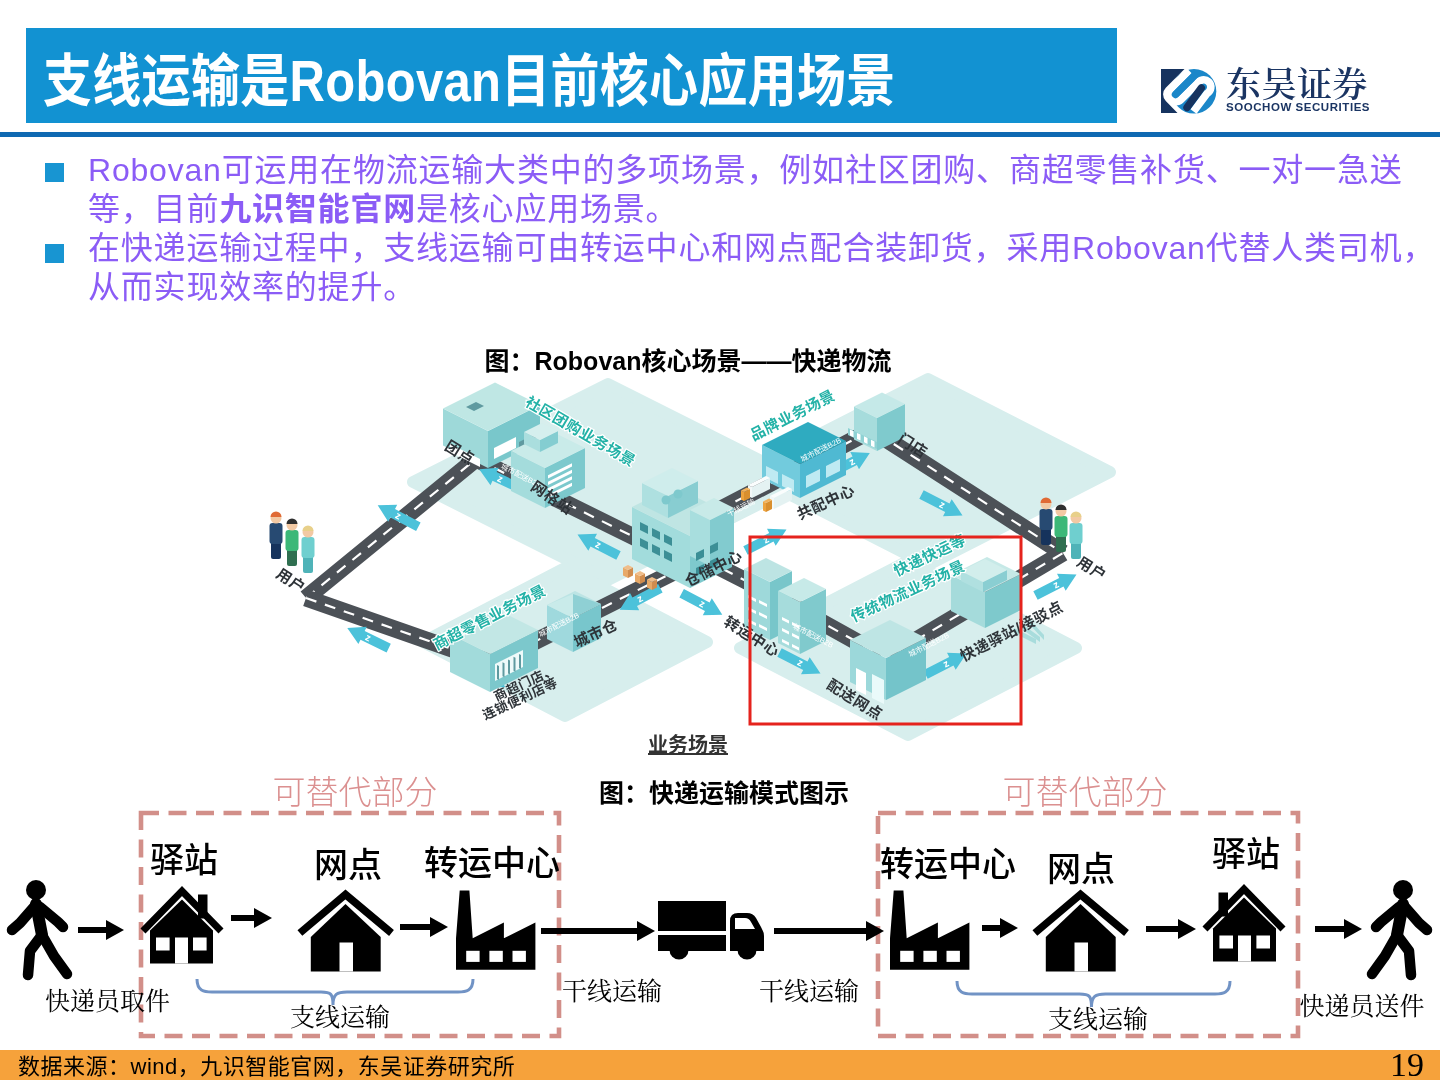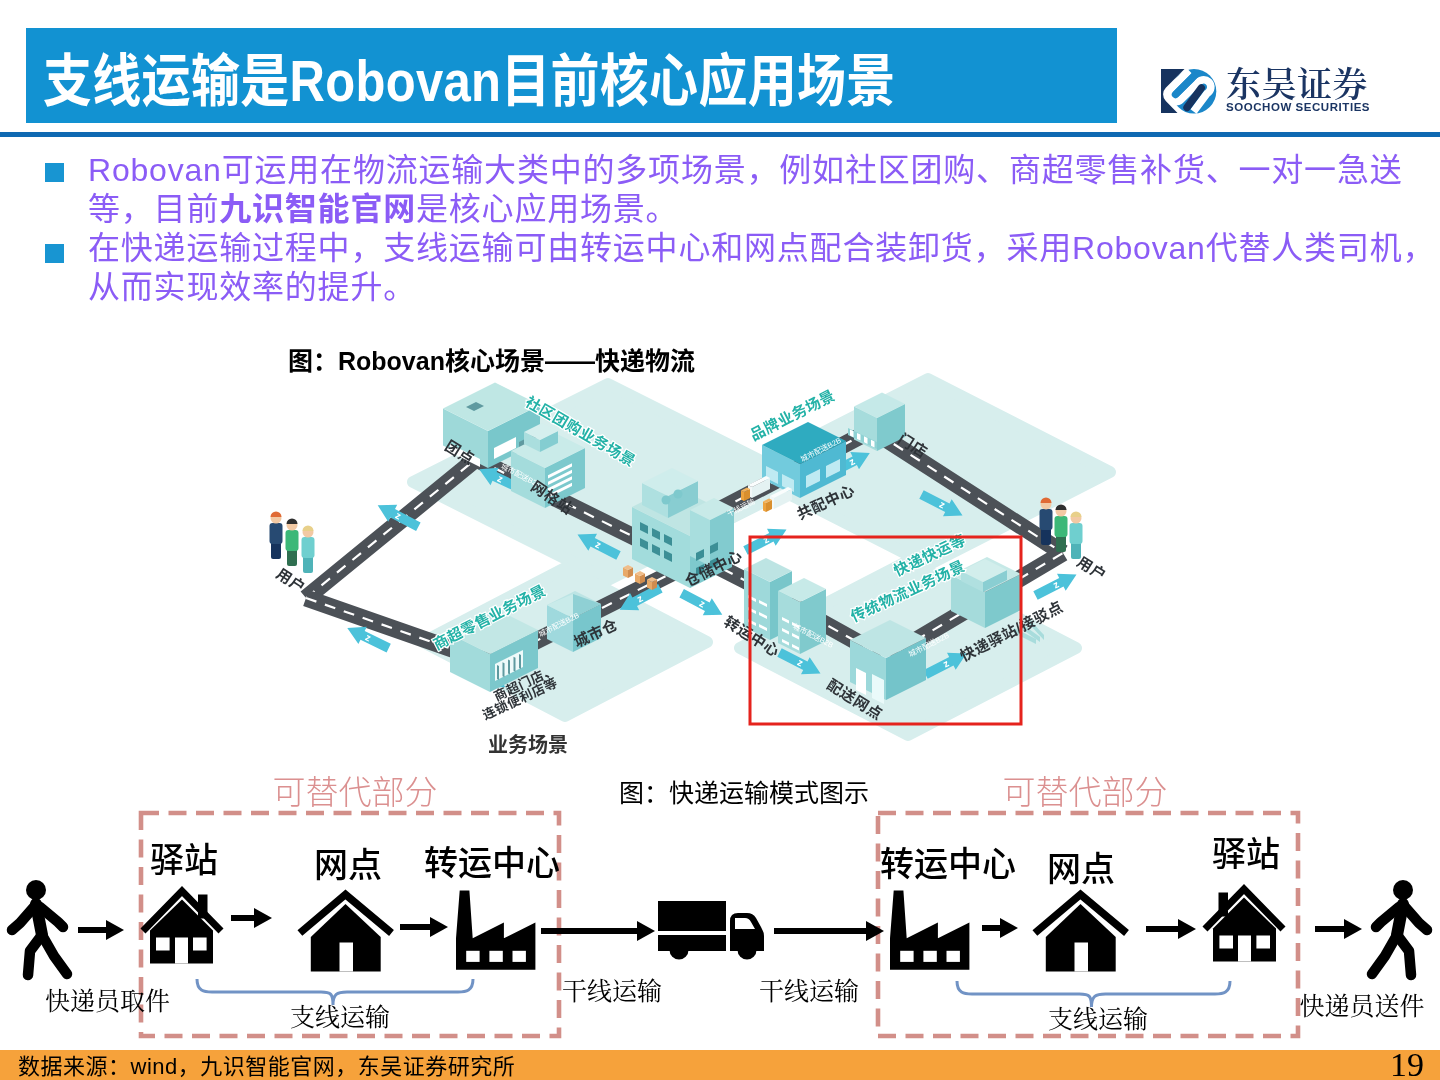--- a/index.html
+++ b/index.html
@@ -27,21 +27,21 @@
   <text x="65" y="33" font-family="&quot;Liberation Serif&quot;,&quot;Noto Serif CJK SC&quot;,serif" font-size="35" font-weight="600" fill="#1b3563" letter-spacing="0.5">东吴证券</text>
   <text x="65" y="47" font-family="&quot;Liberation Sans&quot;,&quot;Noto Sans CJK SC&quot;,sans-serif" font-size="11.5" font-weight="700" fill="#1b3563" letter-spacing="0.55">SOOCHOW SECURITIES</text>
 </svg>
 
 <div class="abs" style="left:45px;top:163px;width:19px;height:19px;background:#1895d2;"></div>
 <div class="abs" style="left:45px;top:244px;width:19px;height:19px;background:#1895d2;"></div>
 <div class="abs" style="left:88px;top:151px;white-space:nowrap;font-size:32px;line-height:39px;letter-spacing:0.8px;color:#8b5cf6;">
 Robovan可运用在物流运输大类中的多项场景，例如社区团购、商超零售补货、一对一急送<br>等，目前<b>九识智能官网</b>是核心应用场景。<br>在快递运输过程中，支线运输可由转运中心和网点配合装卸货，采用Robovan代替人类司机，<br>从而实现效率的提升。
 </div>
 
-<div class="abs" style="left:288px;top:341px;width:800px;font-size:25px;font-weight:700;color:#000;">图：Robovan核心场景——快递物流</div>
+<div class="abs" style="left:288px;top:341px;width:800px;text-align:center;font-size:25px;font-weight:700;color:#000;">图：Robovan核心场景——快递物流</div>
 
 <div class="abs" style="left:240px;top:365px;width:900px;height:400px;"><svg width="900" height="400" viewBox="0 0 900 400">
       <path d="M173,117 L368,19 L563,117 L368,215 Z" fill="#d7eeed" stroke="#d7eeed" stroke-width="12" stroke-linejoin="round"></path>
       <path d="M506,107 L688,14 L870,107 L688,200 Z" fill="#d7eeed" stroke="#d7eeed" stroke-width="12" stroke-linejoin="round"></path>
       <path d="M183,277 L325,203 L467,277 L325,351 Z" fill="#d7eeed" stroke="#d7eeed" stroke-width="12" stroke-linejoin="round"></path>
       <path d="M500,283 L668,196 L836,283 L668,370 Z" fill="#d7eeed" stroke="#d7eeed" stroke-width="12" stroke-linejoin="round"></path>
       <path d="M66,233 L236,94 L465,207" stroke="#4c5157" stroke-width="17" fill="none" stroke-linejoin="round"></path>
       <path d="M66,233 L236,94 L465,207" stroke="#ffffff" stroke-width="2.2" fill="none" stroke-dasharray="11,9"></path>
       <path d="M66,233 L252,298 L472,188" stroke="#4c5157" stroke-width="17" fill="none" stroke-linejoin="round"></path>
       <path d="M66,233 L252,298 L472,188" stroke="#ffffff" stroke-width="2.2" fill="none" stroke-dasharray="11,9"></path>
@@ -239,23 +239,23 @@
       <text x="849" y="208" transform="rotate(32 849 208)" font-family="&quot;Liberation Sans&quot;,&quot;Noto Sans CJK SC&quot;,sans-serif" font-size="15" font-weight="700" fill="#2e3338" letter-spacing="0.5" text-anchor="middle">用户</text>
       <text x="287" y="322" transform="rotate(-25 287 322)" font-family="&quot;Liberation Sans&quot;,&quot;Noto Sans CJK SC&quot;,sans-serif" font-size="13" font-weight="700" fill="#2e3338" letter-spacing="0.5" text-anchor="middle">商超门店、</text>
       <text x="282" y="338" transform="rotate(-25 282 338)" font-family="&quot;Liberation Sans&quot;,&quot;Noto Sans CJK SC&quot;,sans-serif" font-size="13" font-weight="700" fill="#2e3338" letter-spacing="0.5" text-anchor="middle">连锁便利店等</text>
       <text x="358" y="273" transform="rotate(-25 358 273)" font-family="&quot;Liberation Sans&quot;,&quot;Noto Sans CJK SC&quot;,sans-serif" font-size="15" font-weight="700" fill="#2e3338" letter-spacing="0.5" text-anchor="middle">城市仓</text>
       <text x="509" y="276" transform="rotate(32 509 276)" font-family="&quot;Liberation Sans&quot;,&quot;Noto Sans CJK SC&quot;,sans-serif" font-size="15" font-weight="700" fill="#2e3338" letter-spacing="0.5" text-anchor="middle">转运中心</text>
       <text x="612" y="339" transform="rotate(32 612 339)" font-family="&quot;Liberation Sans&quot;,&quot;Noto Sans CJK SC&quot;,sans-serif" font-size="15" font-weight="700" fill="#2e3338" letter-spacing="0.5" text-anchor="middle">配送网点</text>
       <text x="774" y="271" transform="rotate(-27 774 271)" font-family="&quot;Liberation Sans&quot;,&quot;Noto Sans CJK SC&quot;,sans-serif" font-size="15" font-weight="700" fill="#2e3338" letter-spacing="0.5" text-anchor="middle">快递驿站/接驳点</text>
       <rect x="510" y="172" width="271" height="187" fill="none" stroke="#e5231d" stroke-width="3"></rect>
     </svg></div>
 
-<div class="abs" style="left:488px;top:729px;width:400px;text-align:left;font-size:20px;font-weight:700;color:#333;">业务场景</div>
-
-<div class="abs" style="left:544px;top:773px;width:400px;text-align:center;font-size:25px;font-weight:400;color:#000;">图：快递运输模式图示</div>
+<div class="abs" style="left:488px;top:729px;width:400px;text-align:center;font-size:20px;font-weight:700;color:#333;text-decoration:underline;">业务场景</div>
+
+<div class="abs" style="left:524px;top:773px;width:400px;text-align:center;font-size:25px;font-weight:700;color:#000;">图：快递运输模式图示</div>
 <div class="abs" style="left:195px;top:766px;width:320px;text-align:center;font-size:33px;font-weight:300;color:#db9090;">可替代部分</div>
 <div class="abs" style="left:925px;top:766px;width:320px;text-align:center;font-size:33px;font-weight:300;color:#db9090;">可替代部分</div>
 
 <div class="abs" style="left:0;top:770px;width:1440px;height:280px;"><svg width="1440" height="280" viewBox="0 0 1440 280">
       <rect x="141" y="43" width="418" height="223" fill="none" stroke="#d28f89" stroke-width="4.6" stroke-dasharray="18,9.5"></rect>
       <rect x="878" y="43" width="420" height="223" fill="none" stroke="#d28f89" stroke-width="4.6" stroke-dasharray="18,9.5"></rect>
       <g transform="translate(2,105)">
         <circle cx="34" cy="15" r="10" fill="#000"></circle>
         <g stroke="#000" stroke-width="12" stroke-linecap="round" stroke-linejoin="round" fill="none">
           <path d="M34,29 L40,60"></path>

